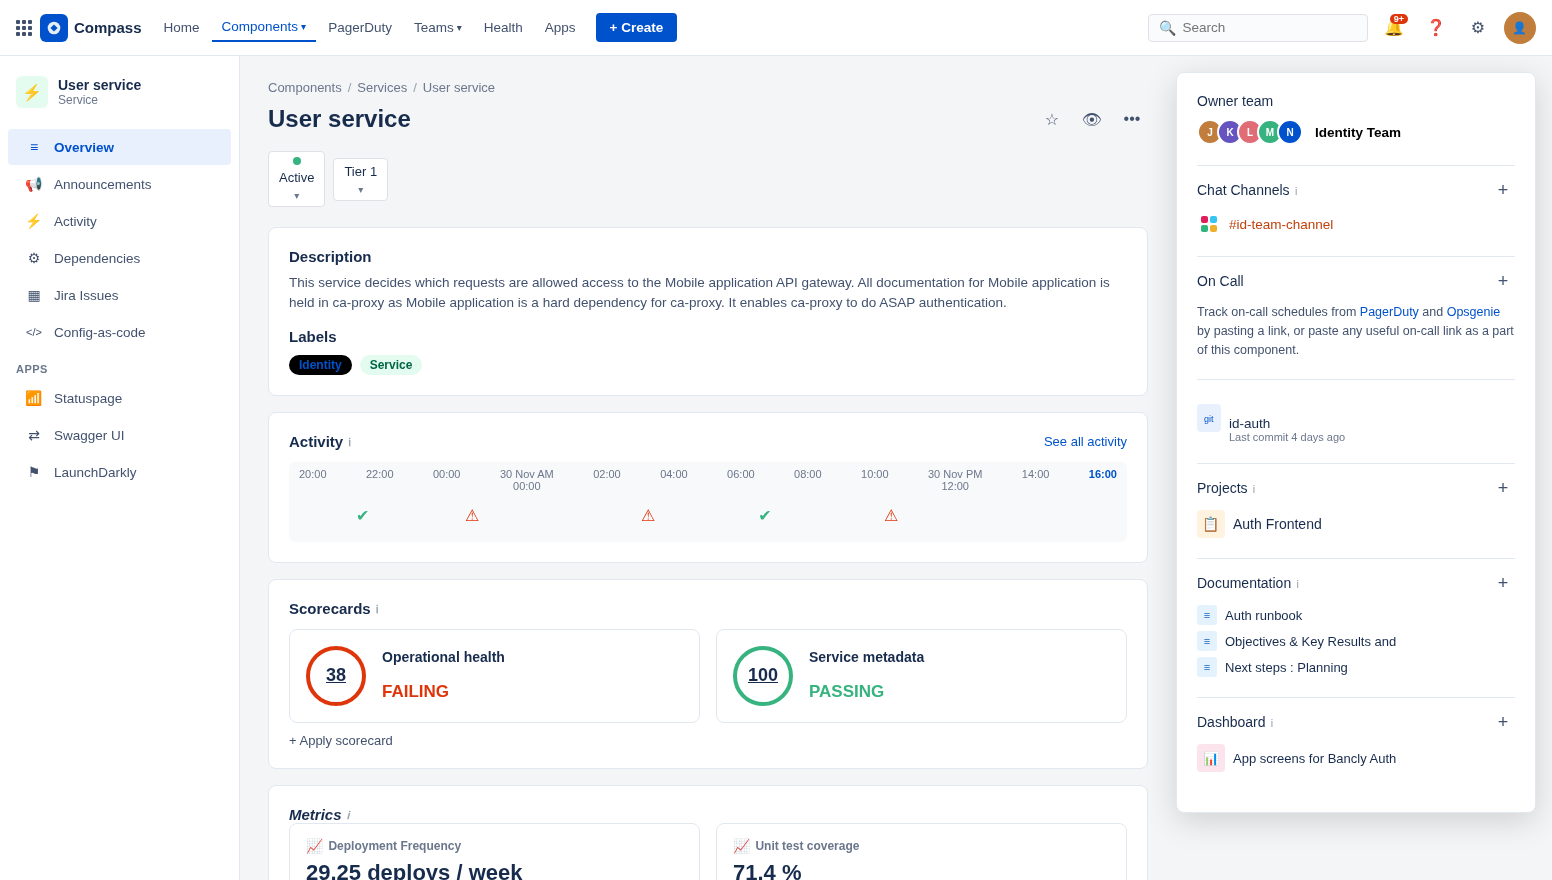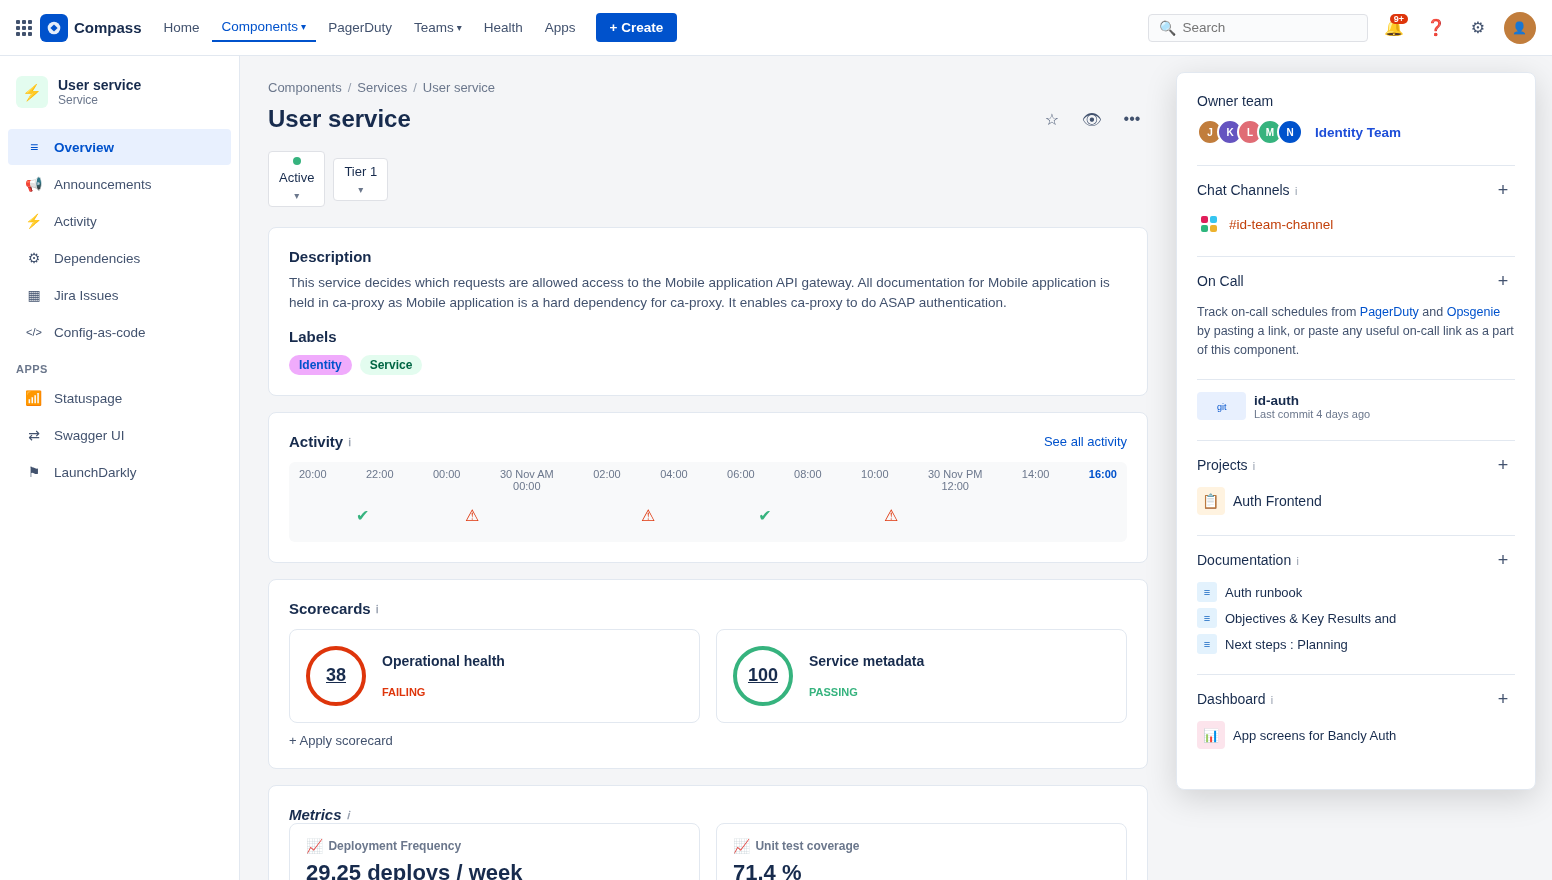--- a/index.html
+++ b/index.html
@@ -64,21 +64,21 @@
     
     .section { background: #fff; border-radius: 8px; padding: 20px; margin-bottom: 16px; border: 1px solid #e2e8f0; }
     .section-title { font-size: 15px; font-weight: 700; color: #172b4d; margin-bottom: 8px; }
 
     
     .description-text { font-size: 13.5px; color: #42526e; line-height: 1.5; }
 
     
     .labels-row { display: flex; gap: 8px; flex-wrap: wrap; margin-top: 10px; }
     .label-tag { padding: 3px 10px; border-radius: 12px; font-size: 12px; font-weight: 600; }
-    .label-identity { background: #f0abfc; color: #0052cc; }
+    .label-identity { background: #000000; color: #0052cc; }
     .label-mobile { background: #e3fcef; color: #006644; }
 
     
     .activity-header { display: flex; align-items: center; justify-content: space-between; margin-bottom: 12px; }
     .activity-title { font-size: 15px; font-weight: 700; color: #172b4d; display: flex; align-items: center; gap: 5px; }
     .see-all-link { font-size: 13px; color: #0052cc; cursor: pointer; }
     .activity-timeline { position: relative; height: 80px; background: #f8f9fa; border-radius: 6px; overflow: hidden; }
     .timeline-times { display: flex; justify-content: space-between; padding: 6px 10px 0; font-size: 11px; color: #6b778c; }
     .timeline-events { display: flex; align-items: center; position: relative; height: 40px; padding: 0 10px; margin-top: 4px; }
     .timeline-event { position: absolute; font-size: 16px; cursor: pointer; }
@@ -86,21 +86,21 @@
     .event-warning { color: #de350b; }
 
     
     .scorecards-row { display: flex; gap: 16px; flex-wrap: wrap; }
     .scorecard-card { flex: 1; min-width: 200px; border: 1px solid #e2e8f0; border-radius: 8px; padding: 16px; display: flex; align-items: center; gap: 16px; }
     .score-circle { width: 60px; height: 60px; border-radius: 50%; display: flex; align-items: center; justify-content: center; font-size: 18px; font-weight: 700; flex-shrink: 0; text-decoration: underline; }
     .score-circle.failing { border: 4px solid #de350b; color: #172b4d; }
     .score-circle.passing { border: 4px solid #36b37e; color: #172b4d; }
     .scorecard-info { }
     .scorecard-name { font-size: 14px; font-weight: 700; color: #172b4d; }
-    .scorecard-status { font-size: 11px; font-weight: 700; margin-top: 17px; }
+    .scorecard-status { font-size: 17px; font-weight: 700; margin-top: 17px; }
     .scorecard-status.failing { color: #de350b; }
     .scorecard-status.passing { color: #36b37e; }
     .apply-scorecard { display: flex; align-items: center; gap: 4px; font-size: 13px; color: #42526e; cursor: pointer; margin-top: 10px; }
 
     
     .metrics-row { display: flex; gap: 16px; }
     .metric-card { flex: 1; border: 1px solid #e2e8f0; border-radius: 8px; padding: 14px 16px; background: #fff; }
     .metric-title { display: flex; align-items: center; gap: 5px; font-size: 12px; color: #6b778c; font-weight: 600; margin-bottom: 6px; }
     .metric-value { font-size: 22px; font-weight: 700; color: #172b4d; }
 
@@ -119,35 +119,35 @@
 
     
     .team-row { display: flex; align-items: center; gap: 8px; }
     .avatar-group { display: flex; }
     .avatar-group .mini-avatar { width: 26px; height: 26px; border-radius: 50%; border: 2px solid #fff; margin-right: -6px; font-size: 10px; display: flex; align-items: center; justify-content: center; font-weight: 600; color: white; }
     .a1 { background: #c17d3c; }
     .a2 { background: #6554c0; }
     .a3 { background: #e06c75; }
     .a4 { background: #36b37e; }
     .a5 { background: #0052cc; }
-    .identity-team-name { font-size: 13.5px; font-weight: 600; color: #1d4ed8; margin-left: 10px; }
+    .identity-team-name { font-size: 13.5px; font-weight: 600; color: #000000; margin-left: 10px; }
 
     
     .channel-row { display: flex; align-items: center; gap: 8px; font-size: 13.5px; color: #172b4d; }
     .slack-icon { width: 24px; height: 24px; border-radius: 4px; display: flex; align-items: center; justify-content: center; }
 
     
     .oncall-text { font-size: 12.5px; color: #42526e; line-height: 1.5; }
     .oncall-link { color: #0052cc; cursor: pointer; }
 
     
     .repo-row { display: flex; align-items: center; gap: 8px; margin-bottom: 4px; }
-    .repo-icon { width: 49px; height: 28px; background: #e8f0fe; border-radius: 4px; display: flex; align-items: center; justify-content: center; font-size: 14px; }
+    .repo-icon { width: 24px; height: 28px; background: #e8f0fe; border-radius: 4px; display: flex; align-items: center; justify-content: center; font-size: 14px; }
     .repo-info { }
-    .repo-name { font-size: 13.5px; font-weight: 700; color: #172b4d; }
+    .repo-name { font-size: 13.5px; font-weight: 400; color: #172b4d; margin-top: 24px; }
     .repo-meta { font-size: 11px; color: #6b778c; }
 
     
     .project-row { display: flex; align-items: center; gap: 8px; }
     .project-icon { width: 28px; height: 28px; border-radius: 4px; display: flex; align-items: center; justify-content: center; font-size: 14px; background: #fff3e0; }
 
     
     .doc-row { display: flex; align-items: center; gap: 8px; margin-bottom: 6px; font-size: 13px; color: #172b4d; cursor: pointer; }
     .doc-icon { width: 20px; height: 20px; background: #e3f2fd; border-radius: 3px; display: flex; align-items: center; justify-content: center; font-size: 11px; color: #1565c0; }
 

